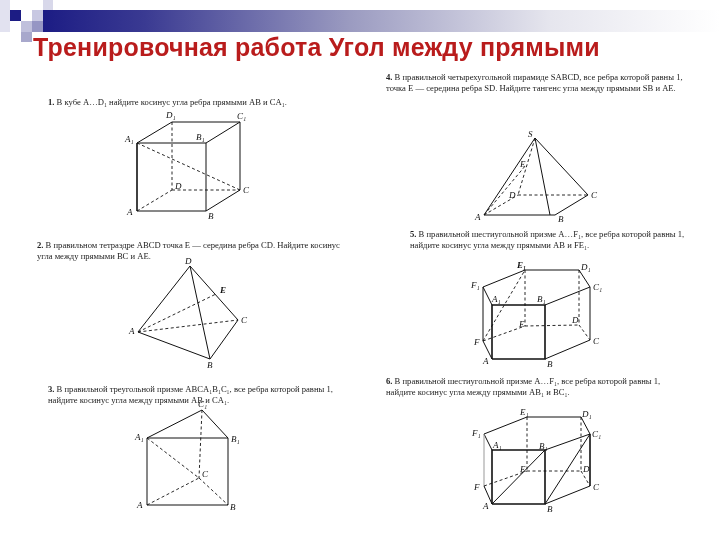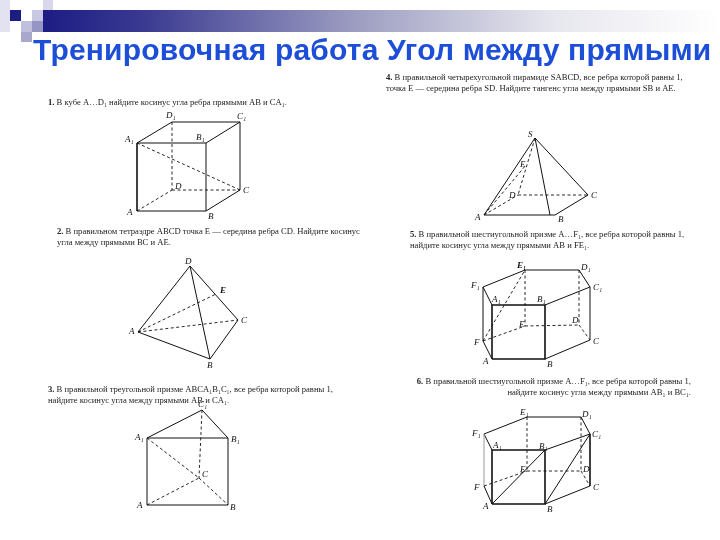--- a/index.html
+++ b/index.html
@@ -8,21 +8,21 @@
       overflow: hidden; font-family: "Liberation Serif", serif; color: #111;
     }
     .deco { position: absolute; }
     .sq { position: absolute; }
     .bar {
       position: absolute; left: 43px; top: 10px; width: 677px; height: 22px;
       background: linear-gradient(to right, #1c1c84 0%, #3a3a92 15%, #9a9ac0 45%, #e6e6ee 75%, #ffffff 100%);
     }
     .title {
       position: absolute; left: 33px; top: 33px; font-family: "Liberation Sans", sans-serif;
-      font-size: 30px; font-weight: bold; color: #1d4ed8; letter-spacing: 0.2px; white-space: nowrap;
+      font-size: 25px; font-weight: bold; color: #b91c1c; letter-spacing: 0.2px; white-space: nowrap;
     }
     .problem {
       position: absolute; font-size: 8.6px; line-height: 10.5px; color: #222;
     }
     .problem .num { font-weight: bold; }
     .fig { position: absolute; }
     .fig svg { display: block; overflow: visible; }
     .lbl { font-family: "Liberation Serif", serif; font-style: italic; font-size: 9px; fill: #111; }
     .ln { stroke: #111; stroke-width: 1; fill: none; }
     .thick { stroke: #111; stroke-width: 1.6; fill: none; }
@@ -65,21 +65,21 @@
     <text class="lbl" x="98" y="114">B</text>
     <text class="lbl" x="133" y="88">C</text>
     <text class="lbl" x="65" y="84">D</text>
     <text class="lbl" x="15" y="37">A₁</text>
     <text class="lbl" x="86" y="35">B₁</text>
     <text class="lbl" x="127" y="14">C₁</text>
     <text class="lbl" x="56" y="13">D₁</text>
   </svg>
 </div>
 
-<div class="problem" style="left:37px;top:226px;width:310px;margin-left:20px;">
+<div class="problem" style="left:37px;top:240px;width:310px;">
   <span class="num">2.</span>
   <span>В правильном тетраэдре ABCD точка E — середина ребра CD. Найдите косинус угла между прямыми BC и AE.</span>
 </div>
 <div class="fig" style="left:120px;top:252px;">
   <svg width="140" height="118" viewBox="0 0 140 118">
 
     <polyline class="ln" points="70,14 18,80 90,107 118,68 70,14"></polyline>
     <line class="ln" x1="70" y1="14" x2="90" y2="107"></line>
     <line class="dash" x1="18" y1="80" x2="118" y2="68"></line>
     <line class="dash" x1="18" y1="80" x2="96" y2="42"></line>
@@ -162,21 +162,21 @@
     <text class="lbl" x="9" y="90">F</text>
     <text class="lbl" x="27" y="47">A₁</text>
     <text class="lbl" x="72" y="47">B₁</text>
     <text class="lbl" x="128" y="35">C₁</text>
     <text class="lbl" x="116" y="15">D₁</text>
     <text class="lbl" x="52" y="13" style="font-weight:bold">E₁</text>
     <text class="lbl" x="6" y="33">F₁</text>
   </svg>
 </div>
 
-<div class="problem" style="left:386px;top:376px;width:305px;text-align:right;">
+<div class="problem" style="left:386px;top:376px;width:305px;">
   <span class="num">6.</span>
   <span>В правильной шестиугольной призме A…F₁, все ребра которой равны 1, найдите косинус угла между прямыми AB₁ и BC₁.</span>
 </div>
 <div class="fig" style="left:465px;top:400px;">
   <svg width="150" height="120" viewBox="0 0 150 120">
 
     <polyline class="thick" points="27,104 80,104 80,50 27,50 27,104"></polyline>
     <polyline class="ln" points="80,104 125,86"></polyline>
     <line class="thick" x1="125" y1="86" x2="125" y2="34"></line>
     <polyline class="ln" points="125,34 116,17 62,17 19,34 27,50"></polyline>

